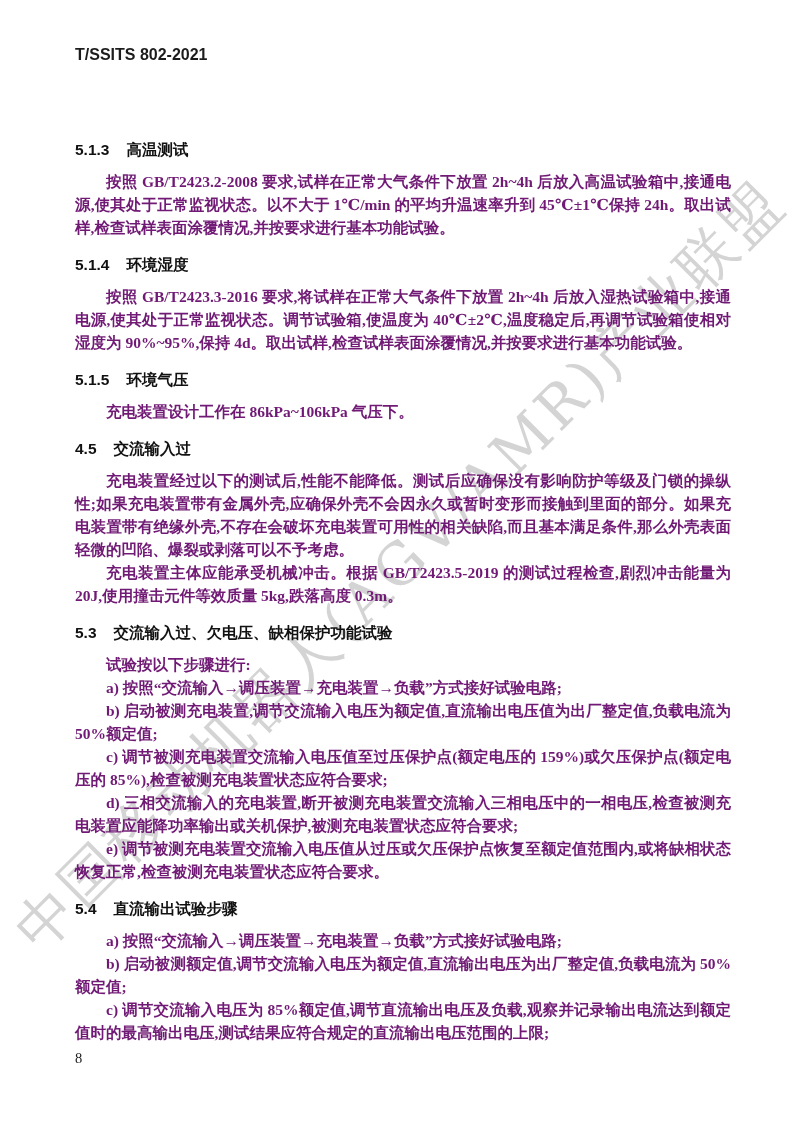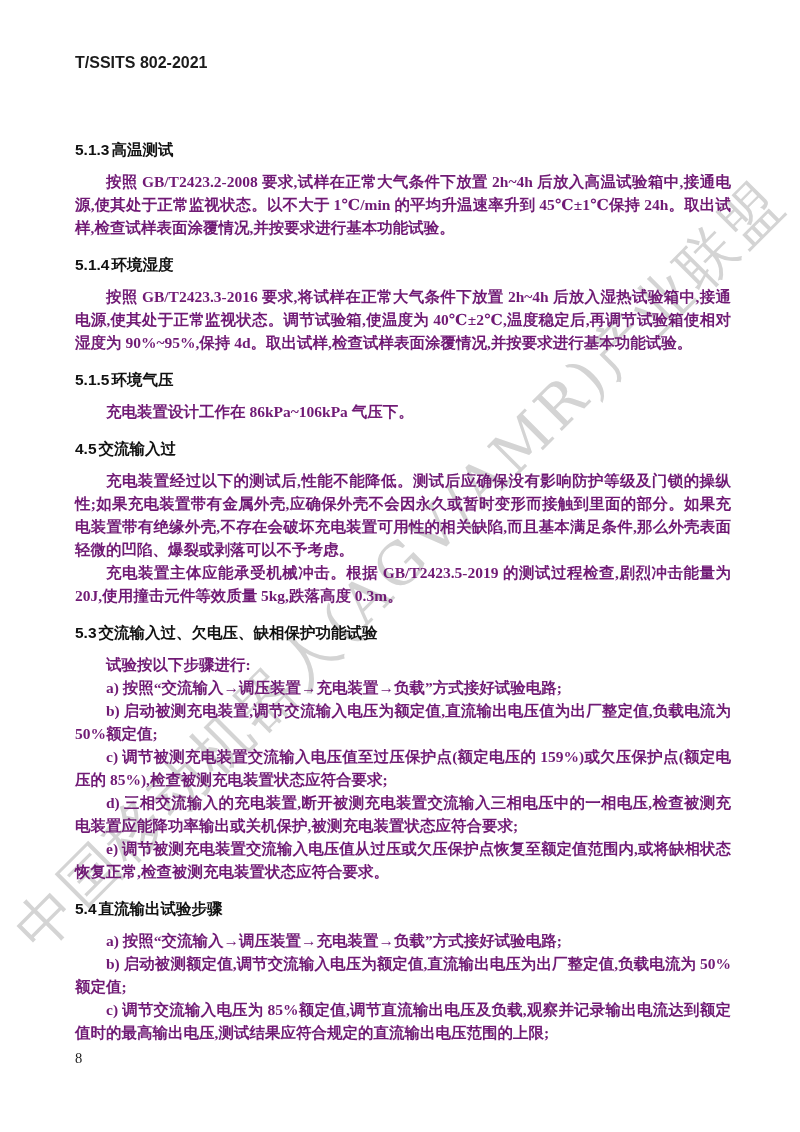--- a/index.html
+++ b/index.html
@@ -19,21 +19,21 @@
     font-size:58px;
     letter-spacing:4px;
     color:#d4d4d4;
     font-family:"DejaVu Serif","Liberation Serif",serif;
     z-index:0;
     pointer-events:none;
     user-select:none;
   }
   .doc-header {
     position:absolute;
-    top:54px; left:75px;
+    top:46px; left:75px;
     font-family:"Liberation Sans","DejaVu Sans",sans-serif;
     font-weight:700;
     font-size:16px;
     z-index:1;
   }
   .content {
     position:absolute;
     top:124px; left:75px;
     width:656px;
     z-index:1;
@@ -41,21 +41,21 @@
   .sec-h {
     display:flex;
     align-items:baseline;
     margin:16px 0 10px 0;
     font-family:"Liberation Sans","DejaVu Sans",sans-serif;
     font-weight:700;
     font-size:15.5px;
     line-height:20px;
     color:#111;
   }
-  .sec-num { margin-right:2px; }
+  .sec-num { margin-right:17px; }
   .para {
     margin:0;
     font-size:15.5px;
     line-height:23px;
     text-align:justify;
     text-indent:2em;
     color:#701a75;
     font-weight:bold;
   }
   .page-number {

